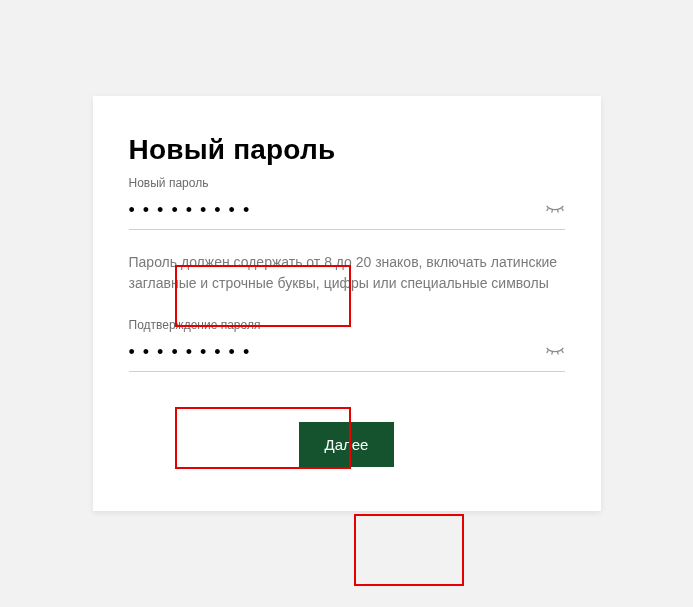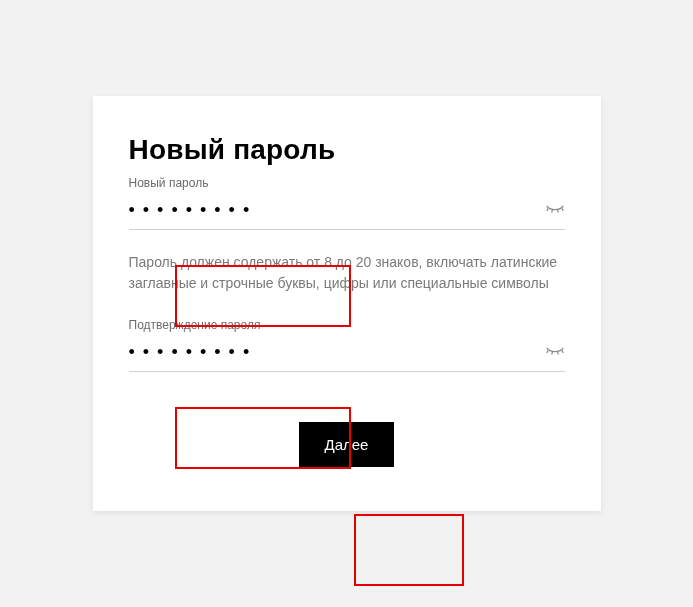--- a/index.html
+++ b/index.html
@@ -98,21 +98,21 @@
       top: 418px;
       left: 261px;
       width: 110px;
       height: 72px;
     }
     .submit-wrap {
       text-align: center;
       margin-top: 50px;
     }
     .submit-btn {
-      background: #000000;
+      background: #14532d;
       color: #ffffff;
       border: none;
       font-size: 15px;
       padding: 14px 26px;
       cursor: pointer;
       min-width: 92px;
     }
     .page-wrap{
       position: relative;
     }

